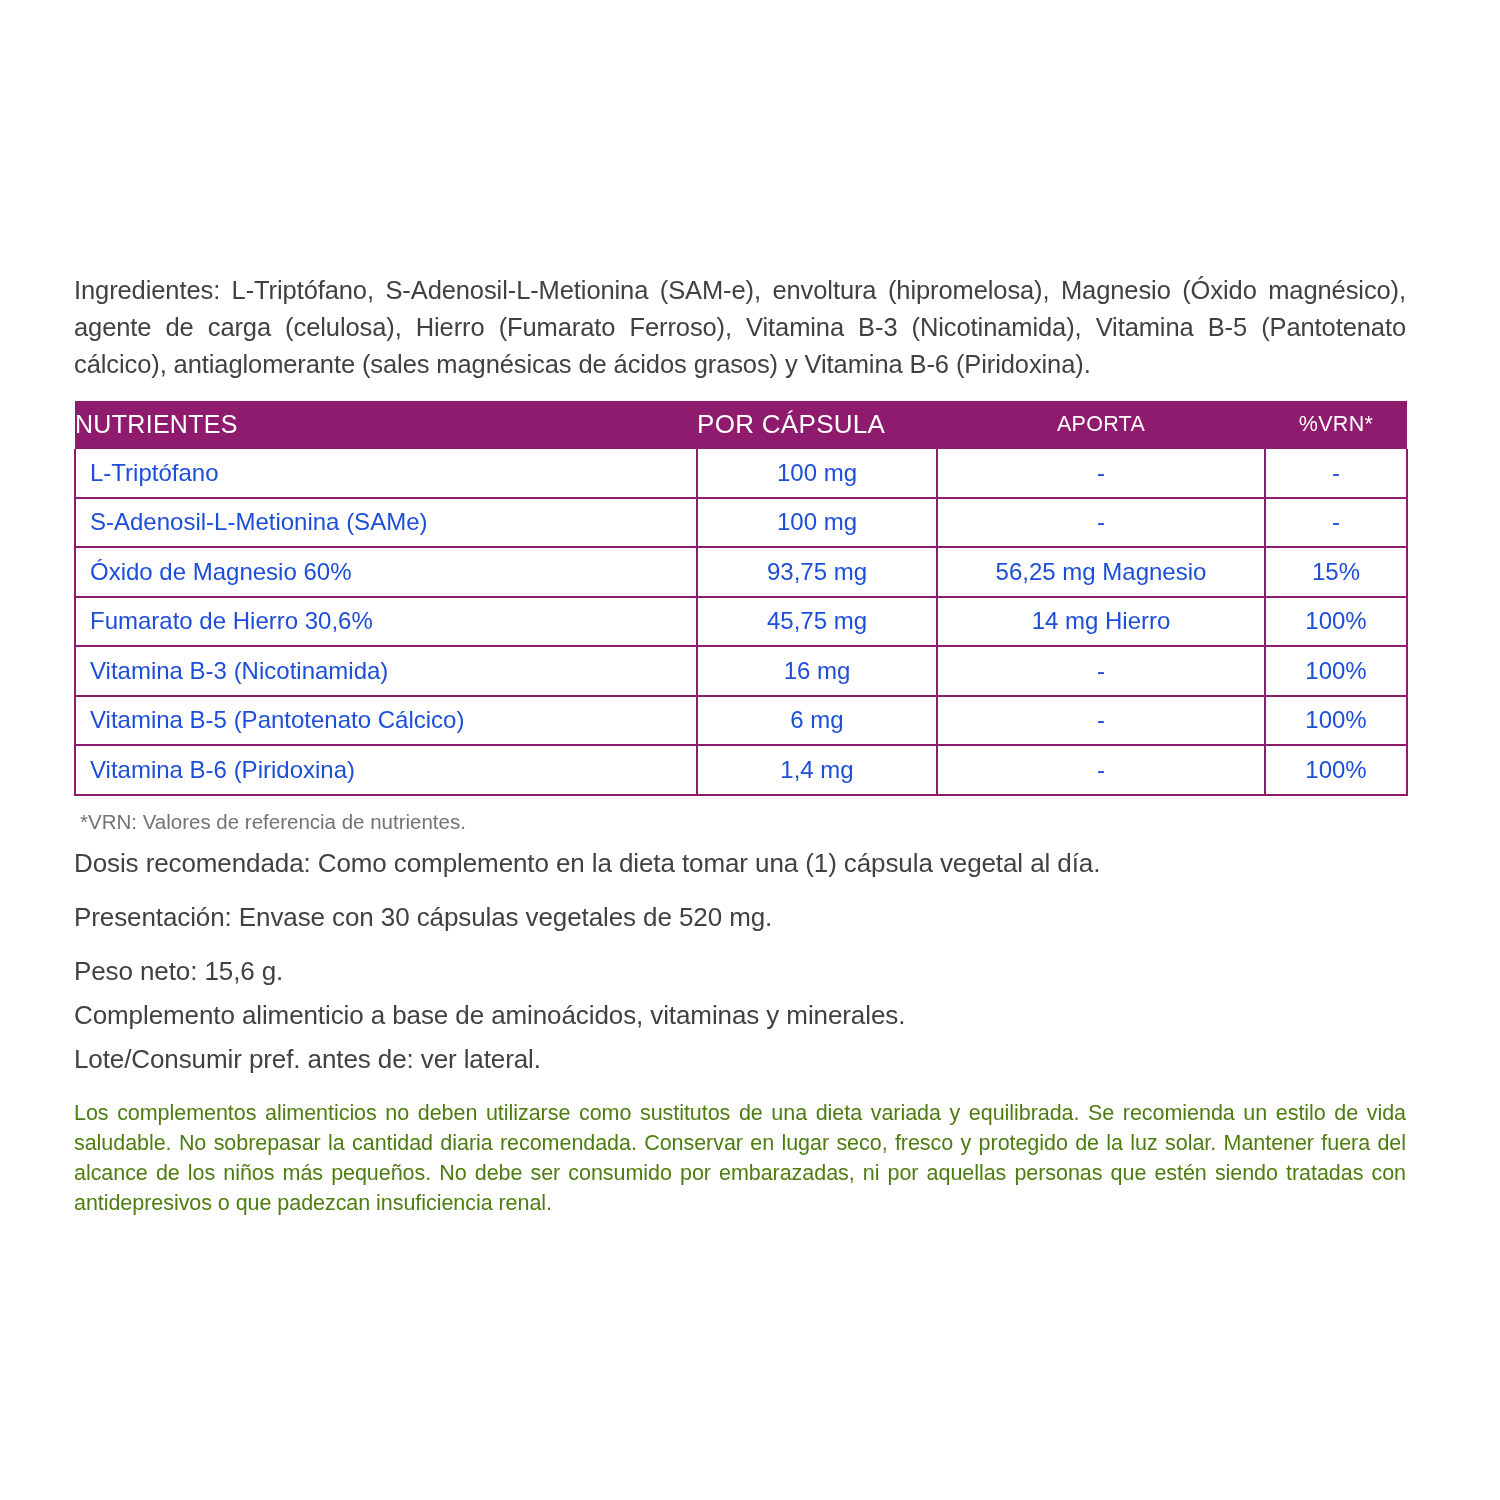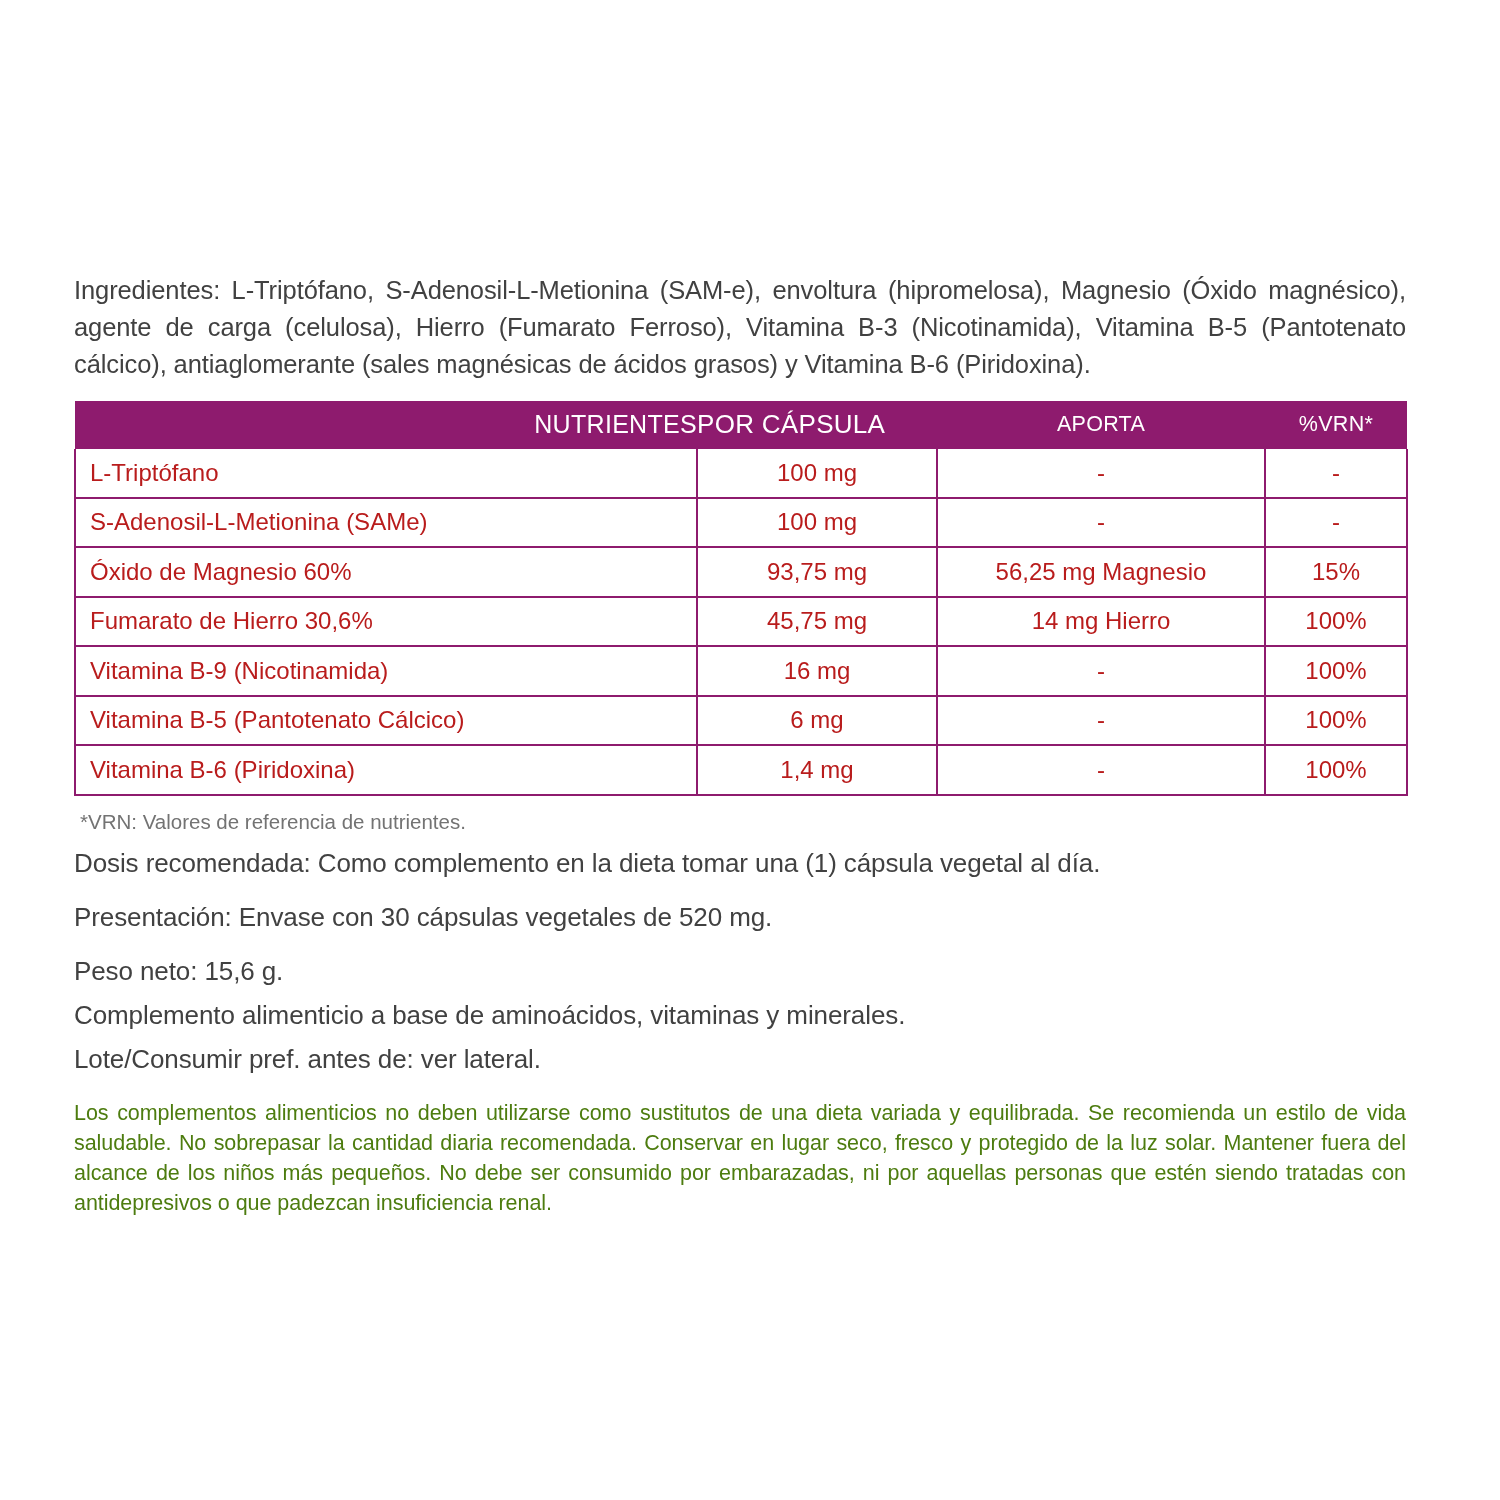--- a/index.html
+++ b/index.html
@@ -47,21 +47,21 @@
   .nutri-table thead th {
     background: #8E1B6E;
     color: #ffffff;
     font-weight: 400;
     height: 46px;
     padding: 0 0 2px 0;
     vertical-align: middle;
     border: none;
   }
   th.h-name {
-    text-align: right;
+    text-align: left;
     padding-left: 16px;
     font-size: 25px;
     letter-spacing: 0.3px;
   }
   th.h-cap {
     text-align: left;
     font-size: 26px;
     letter-spacing: 0.3px;
   }
   th.h-apor {
@@ -72,21 +72,21 @@
   th.h-vrn {
     text-align: center;
     font-size: 21.5px;
     letter-spacing: 0.3px;
     margin-top: 48px;
   }
 
   .nutri-table tbody td {
     height: 45.5px;
     font-size: 24px;
-    color: #b91c1c;
+    color: #1d4ed8;
     border-bottom: 2px solid #8E1B6E;
     border-right: 2px solid #8E1B6E;
     vertical-align: middle;
     background: #ffffff;
   }
   .nutri-table tbody td.cell-name {
     text-align: left;
     padding-left: 14px;
     border-left: 2px solid #8E1B6E;
   }
@@ -164,21 +164,21 @@
         <td class="cell-num">56,25 mg Magnesio</td>
         <td class="cell-num">15%</td>
       </tr>
       <tr>
         <td class="cell-name">Fumarato de Hierro 30,6%</td>
         <td class="cell-num">45,75 mg</td>
         <td class="cell-num">14 mg Hierro</td>
         <td class="cell-num">100%</td>
       </tr>
       <tr>
-        <td class="cell-name">Vitamina B-9 (Nicotinamida)</td>
+        <td class="cell-name">Vitamina B-3 (Nicotinamida)</td>
         <td class="cell-num">16 mg</td>
         <td class="cell-num">-</td>
         <td class="cell-num">100%</td>
       </tr>
       <tr>
         <td class="cell-name">Vitamina B-5 (Pantotenato Cálcico)</td>
         <td class="cell-num">6 mg</td>
         <td class="cell-num">-</td>
         <td class="cell-num">100%</td>
       </tr>

